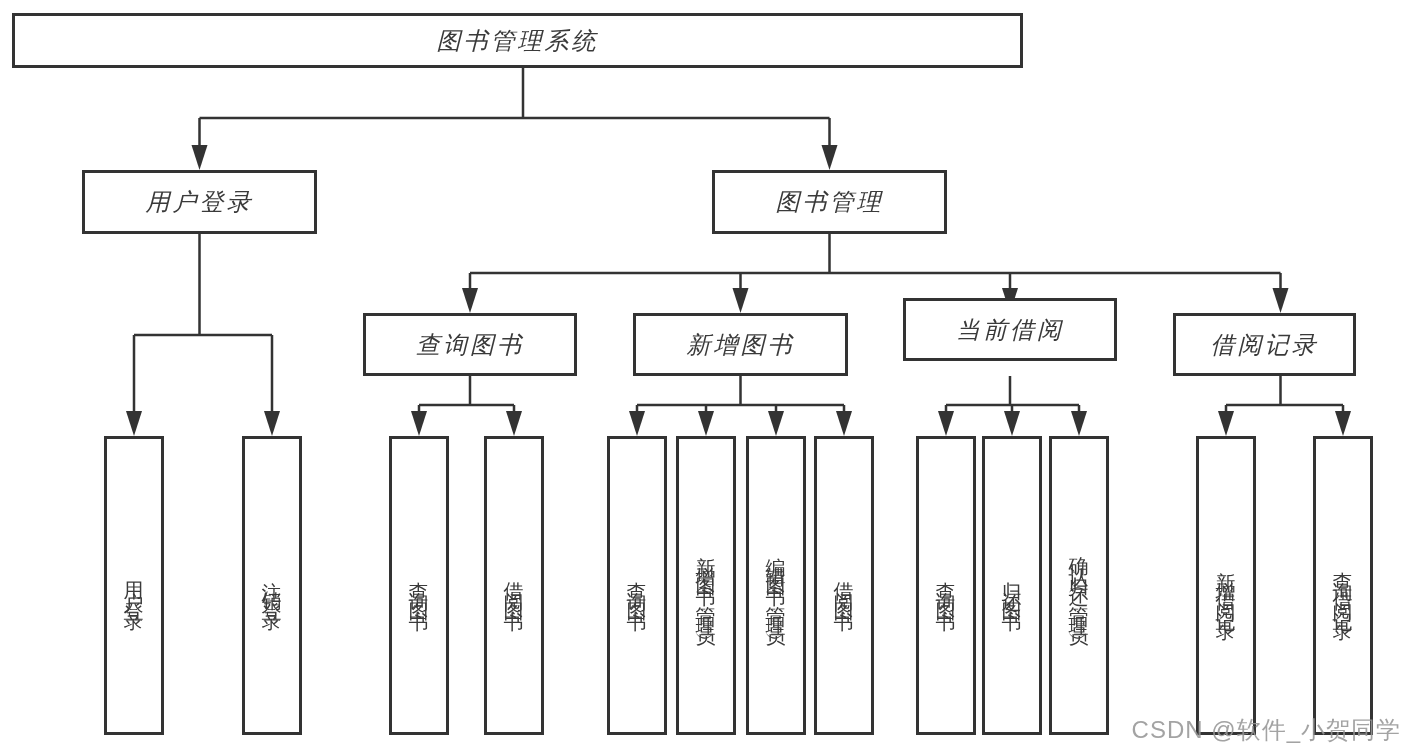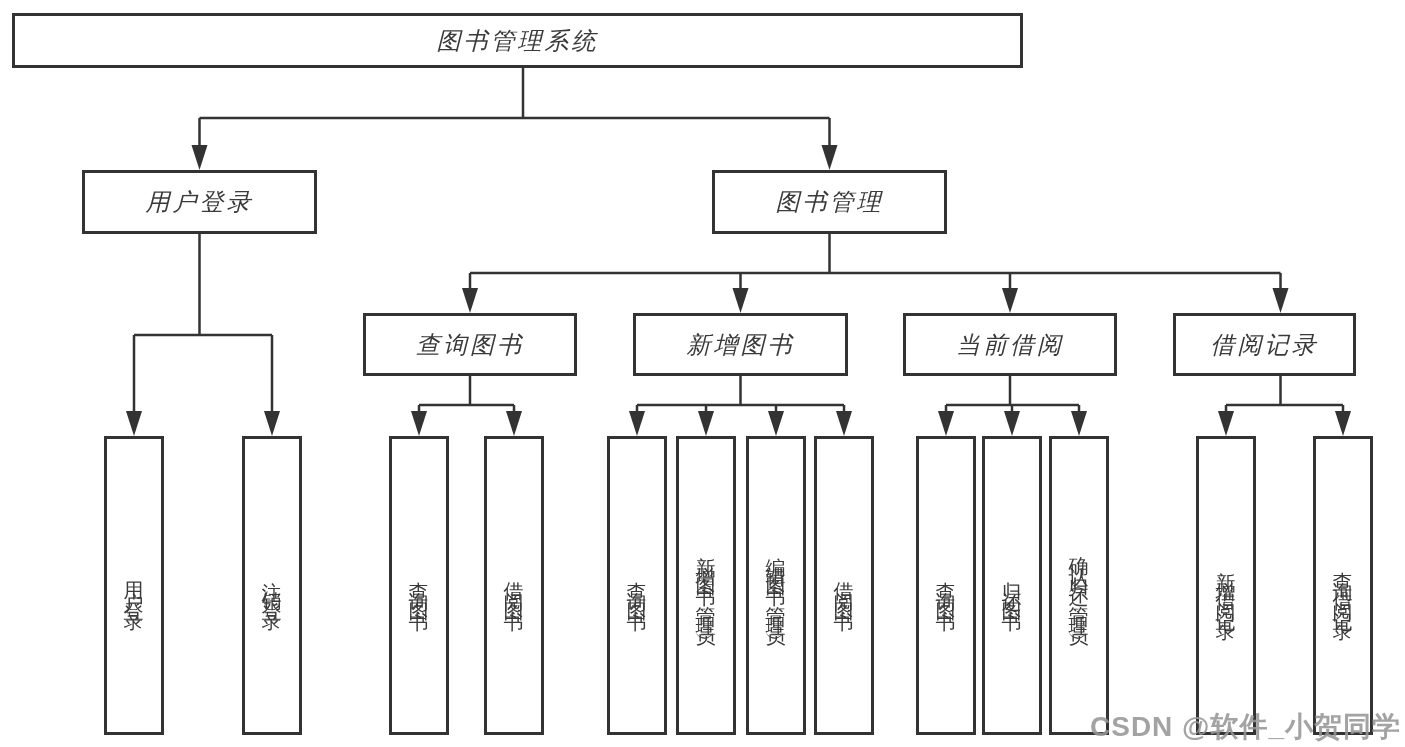--- a/index.html
+++ b/index.html
@@ -14,21 +14,21 @@
   }
   .box.h span{
     font-size:24px;letter-spacing:3px;line-height:1;color:#3a3a3a;white-space:nowrap;font-style:italic;
   }
   .box.v span{
     writing-mode:vertical-rl;text-orientation:mixed;
     font-size:20px;letter-spacing:10px;line-height:1;color:#3a3a3a;white-space:nowrap;
   }
   .watermark{
     position:absolute;right:4px;bottom:1px;z-index:3;
-    font-size:28px;color:rgba(150,150,150,0.88);letter-spacing:1px;white-space:nowrap;font-weight:bold;
+    font-size:24px;color:rgba(150,150,150,0.88);letter-spacing:1px;white-space:nowrap;
   }
 </style>
 </head>
 <body>
 
 <div class="stage">
 
   <svg class="wires" width="1405" height="747" viewBox="0 0 1405 747">
 
     <g stroke="#333333" stroke-width="2.5" fill="none">
@@ -103,21 +103,21 @@
   <div class="box h" style="left:712px;top:170px;width:235px;height:64px">
     <span>图书管理</span>
   </div>
 
   <div class="box h" style="left:363px;top:313px;width:214px;height:63px">
     <span>查询图书</span>
   </div>
   <div class="box h" style="left:633px;top:313px;width:215px;height:63px">
     <span>新增图书</span>
   </div>
-  <div class="box h" style="left:903px;top:313px;width:214px;height:63px">
+  <div class="box h" style="left:903px;top:298px;width:214px;height:63px">
     <span>当前借阅</span>
   </div>
   <div class="box h" style="left:1173px;top:313px;width:183px;height:63px">
     <span>借阅记录</span>
   </div>
 
   <div class="box v" style="left:104px;top:436px;width:60px;height:299px">
     <span>用户登录</span>
   </div>
   <div class="box v" style="left:242px;top:436px;width:60px;height:299px">

